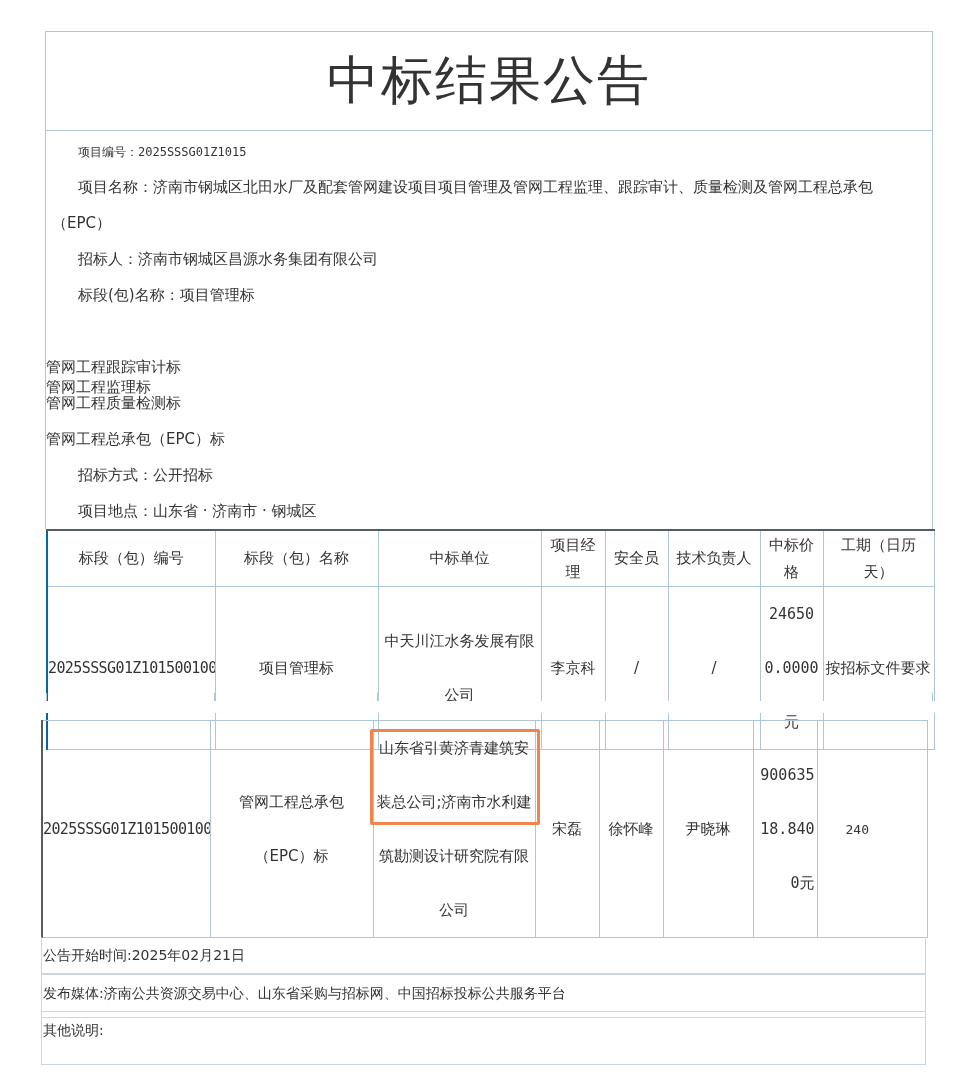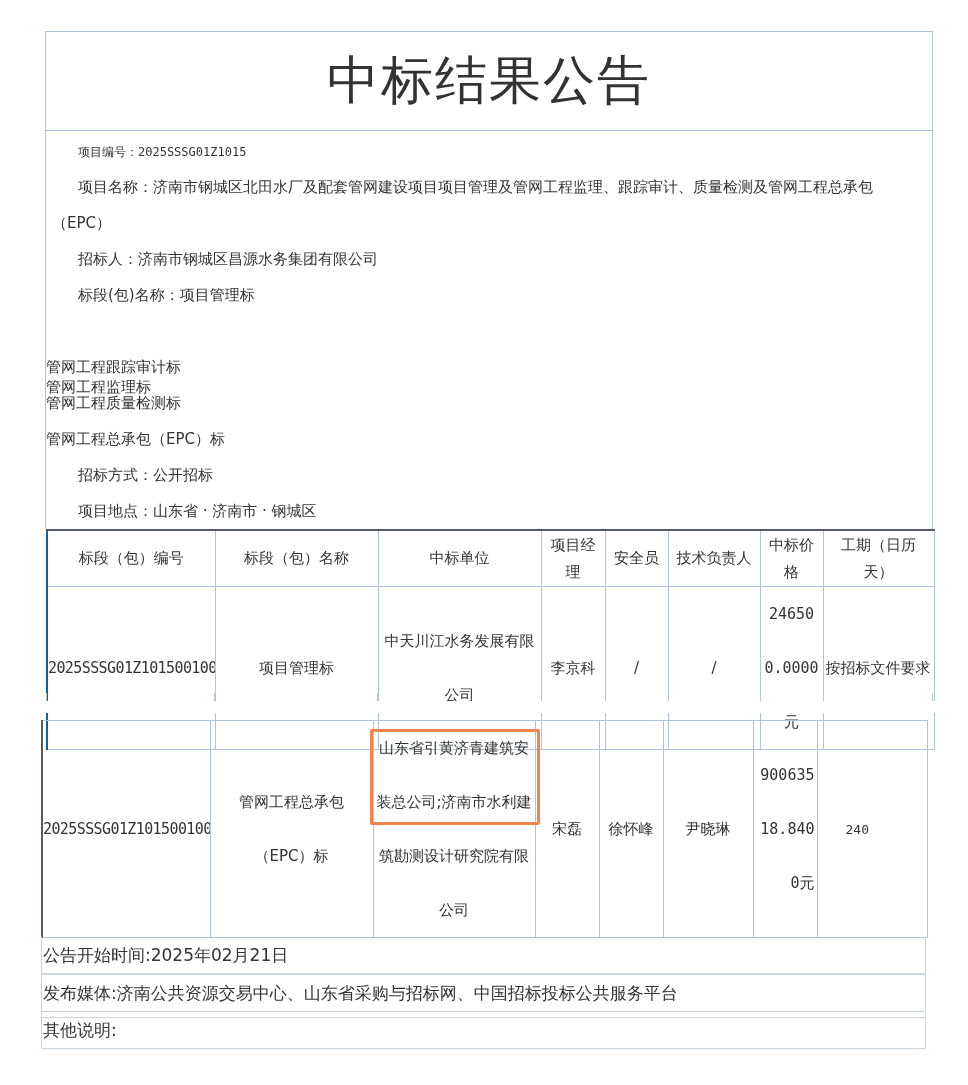--- a/index.html
+++ b/index.html
@@ -27,21 +27,21 @@
   .t1 { border-top: 2px solid #555c66; border-left: 2px solid #0369a1; }
   .t2 { left: 41px; top: 720px; width: 885px; border-left: 2px solid #555c66; }
   .t2 tr.r5 td { height: 216px; }
   .cellcode { font-family: "DejaVu Sans Mono", "Liberation Mono", monospace; font-size: 12.5px;
               letter-spacing: -0.6px; white-space: nowrap; }
   .wrap2 { line-height: 54px; }
   .wrap4 { line-height: 54px; }
   .price { font-family: "DejaVu Sans Mono", "Liberation Mono", monospace; font-size: 13px; }
 
   .footer { position: absolute; left: 41px; width: 885px; box-sizing: border-box;
-            border: 1px solid #c9d7e3; border-top: none; font-size: 17px; color: #333;
+            border: 1px solid #c9d7e3; border-top: none; font-size: 14px; color: #333;
             height: 37px; line-height: 36px; padding-left: 1px; }
   .highlight { position: absolute; left: 370px; top: 729px; width: 170px; height: 96px;
                border: 3px solid #f0844a; box-sizing: border-box; border-radius: 2px; pointer-events: none; }
   .seam-cover { position: absolute; left: 0; top: 701px; width: 968px; height: 12px; background: #fff; }
   .stub { position: absolute; width: 1px; background: #aec6d6; }
 </style>
 </head>
 <body>
 
 <div class="abs frame-top"></div>
@@ -126,13 +126,13 @@
     <td class="price wrap2" style="word-break:break-all; padding:0 2px;text-align:right;"><span>90063518.8400元</span></td>
     <td style="text-align:left; padding-left:28px;"><span class="price">240</span></td>
   </tr>
 </tbody>
   </table>
 
 <div class="highlight"></div>
 
 <div class="footer" style="top:937px; border-top:none;">公告开始时间:2025年02月21日</div>
 <div class="footer" style="top:974px; border-top:1px solid #c9d7e3; height:44px;">发布媒体:济南公共资源交易中心、山东省采购与招标网、中国招标投标公共服务平台</div>
-<div class="footer" style="top:1011px; border-top:1px solid #c9d7e3; height:38px;">其他说明:</div>
+<div class="footer" style="top:1011px; border-top:1px solid #c9d7e3; height:54px;">其他说明:</div>
 
 </body></html>

